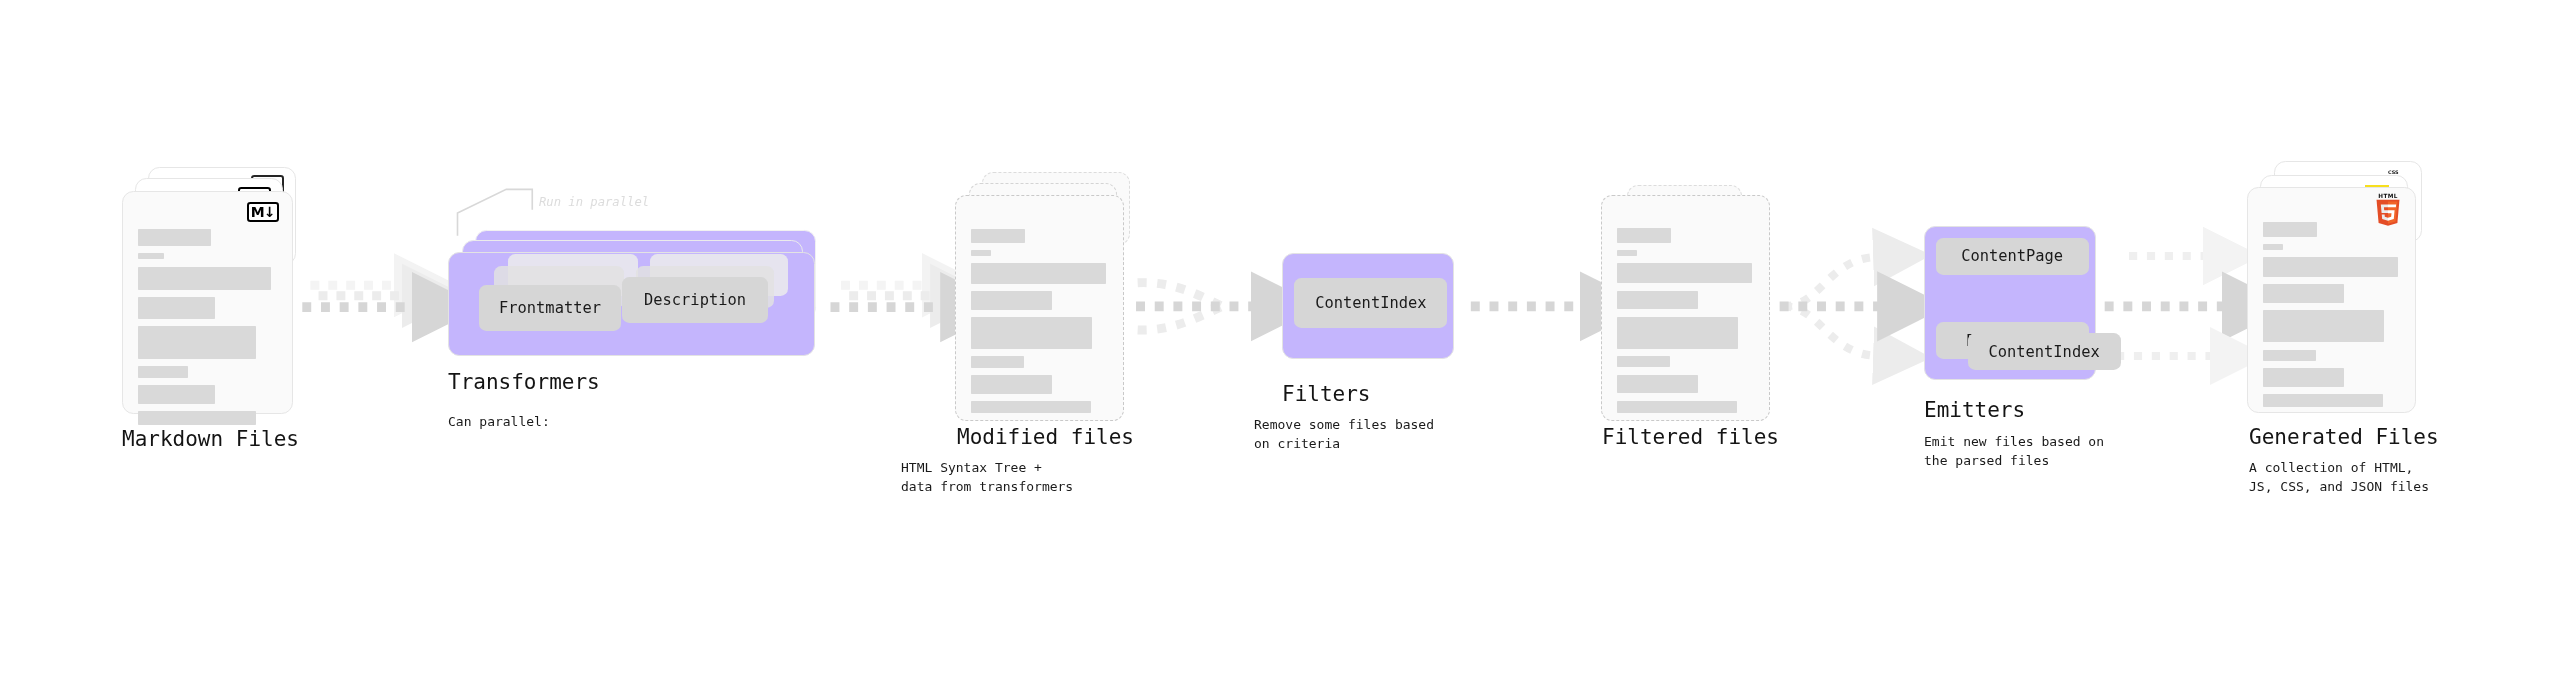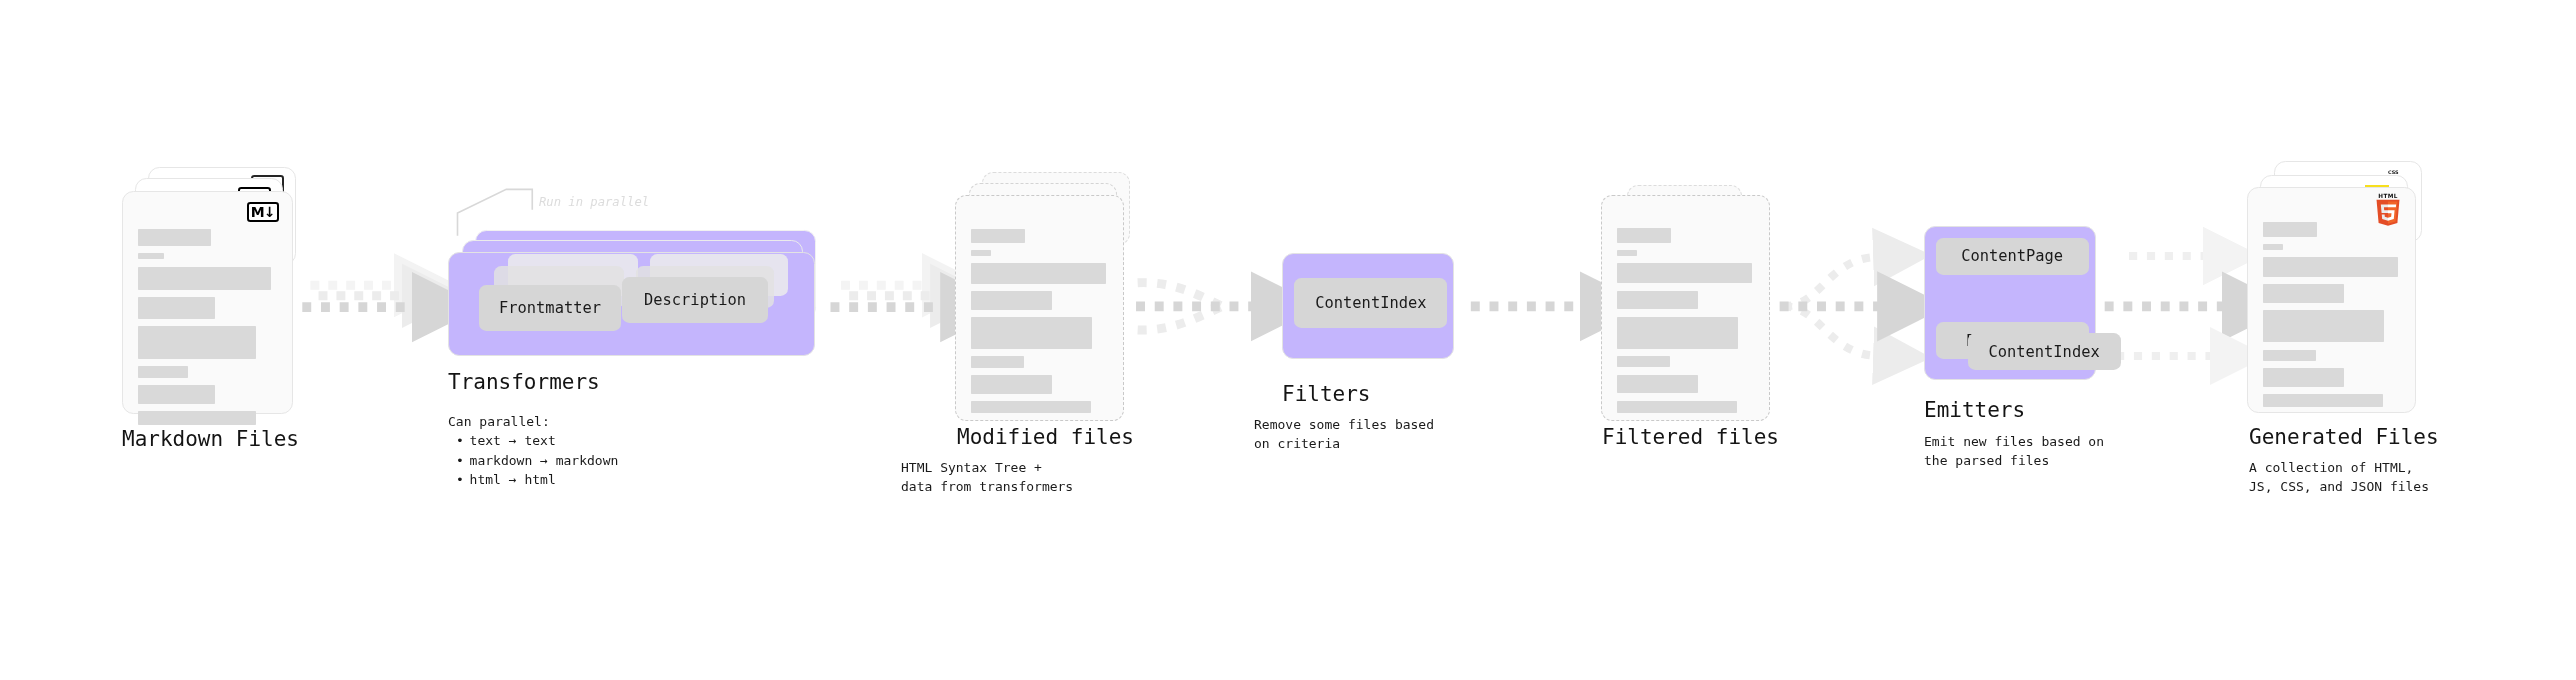--- a/index.html
+++ b/index.html
@@ -211,27 +211,20 @@
     <div class="chip" style="left:494px; top:266px; width:130px; height:42px; background:#e2e2e2; opacity:.85;"></div>
     <div class="chip" style="left:650px; top:254px; width:138px; height:42px; background:#ececec; opacity:.85;"></div>
     <div class="chip" style="left:636px; top:266px; width:138px; height:42px; background:#e2e2e2; opacity:.85;"></div>
 
     <div class="chip" style="left:479px; top:277px; width:142px; height:46px;margin-top:8px;">Frontmatter</div>
     <div class="chip" style="left:622px; top:277px; width:146px; height:46px;">Description</div>
   </div>
 
   <div class="cap-title" style="left:448px; top:370px;">Transformers</div>
   <div class="cap-sub" style="left:448px; top:413px;">Can parallel:</div>
-  <div class="cap-list" style="left:448px; top:431px;">
-    <ul>
-      <li>text → text</li>
-      <li>markdown → markdown</li>
-      <li>html → html</li>
-    </ul>
-  </div>
 
   <div class="doc-stack" style="left:955px; top:172px;">
     <div class="doc-card dashed" style="left:27px; top:0px;  width:148px; height:73px; border-color:#dcdcdc;"></div>
     <div class="doc-card dashed" style="left:14px; top:10.6px; width:148px; height:73px; border-color:#d4d4d4;"></div>
     <div class="doc-card dashed" style="left:0px; top:23px; width:169px; height:226px;">
       <div class="doc-body" style="top:32.5px;">
         <div class="bar" style="width:54px;  height:14.6px;"></div>
         <div class="bar" style="width:20.3px;  height:5.7px;"></div>
         <div class="bar" style="width:135px; height:20.3px; margin-top:4.9px;"></div>
         <div class="bar" style="width:81px; height:18.7px;"></div>

